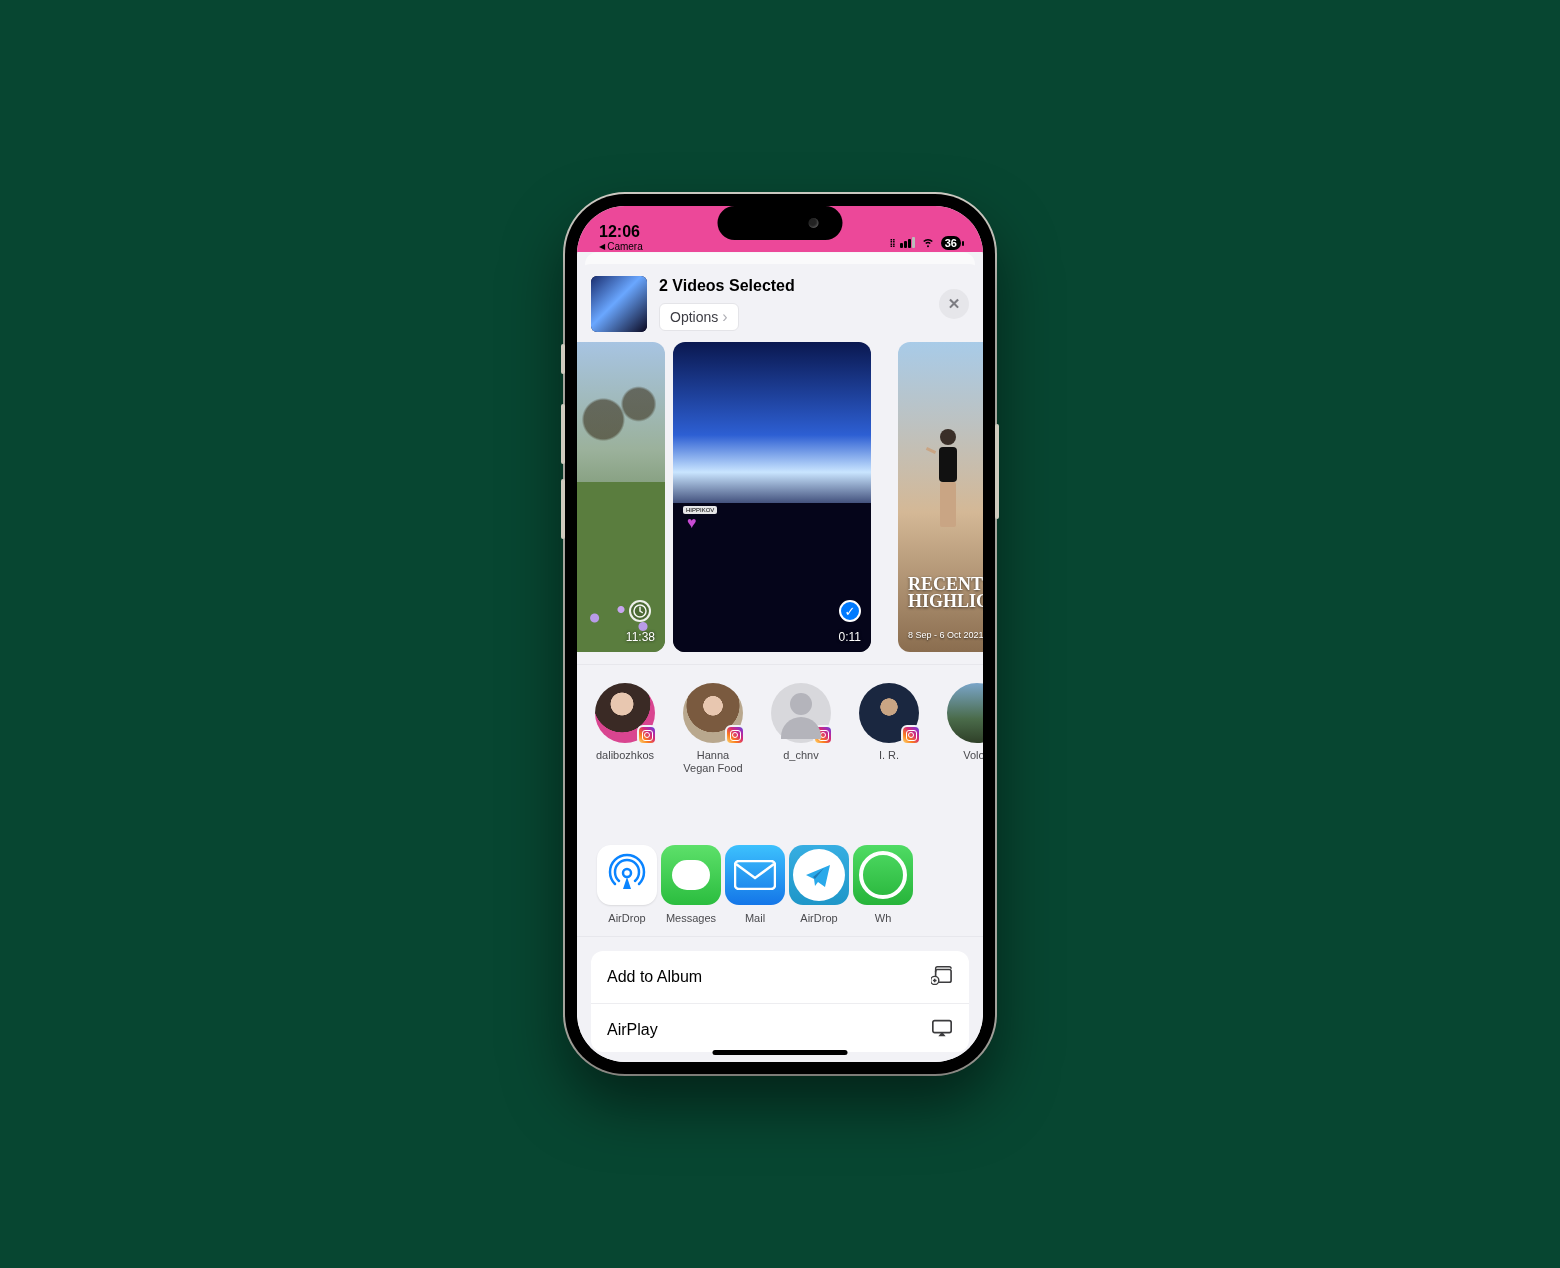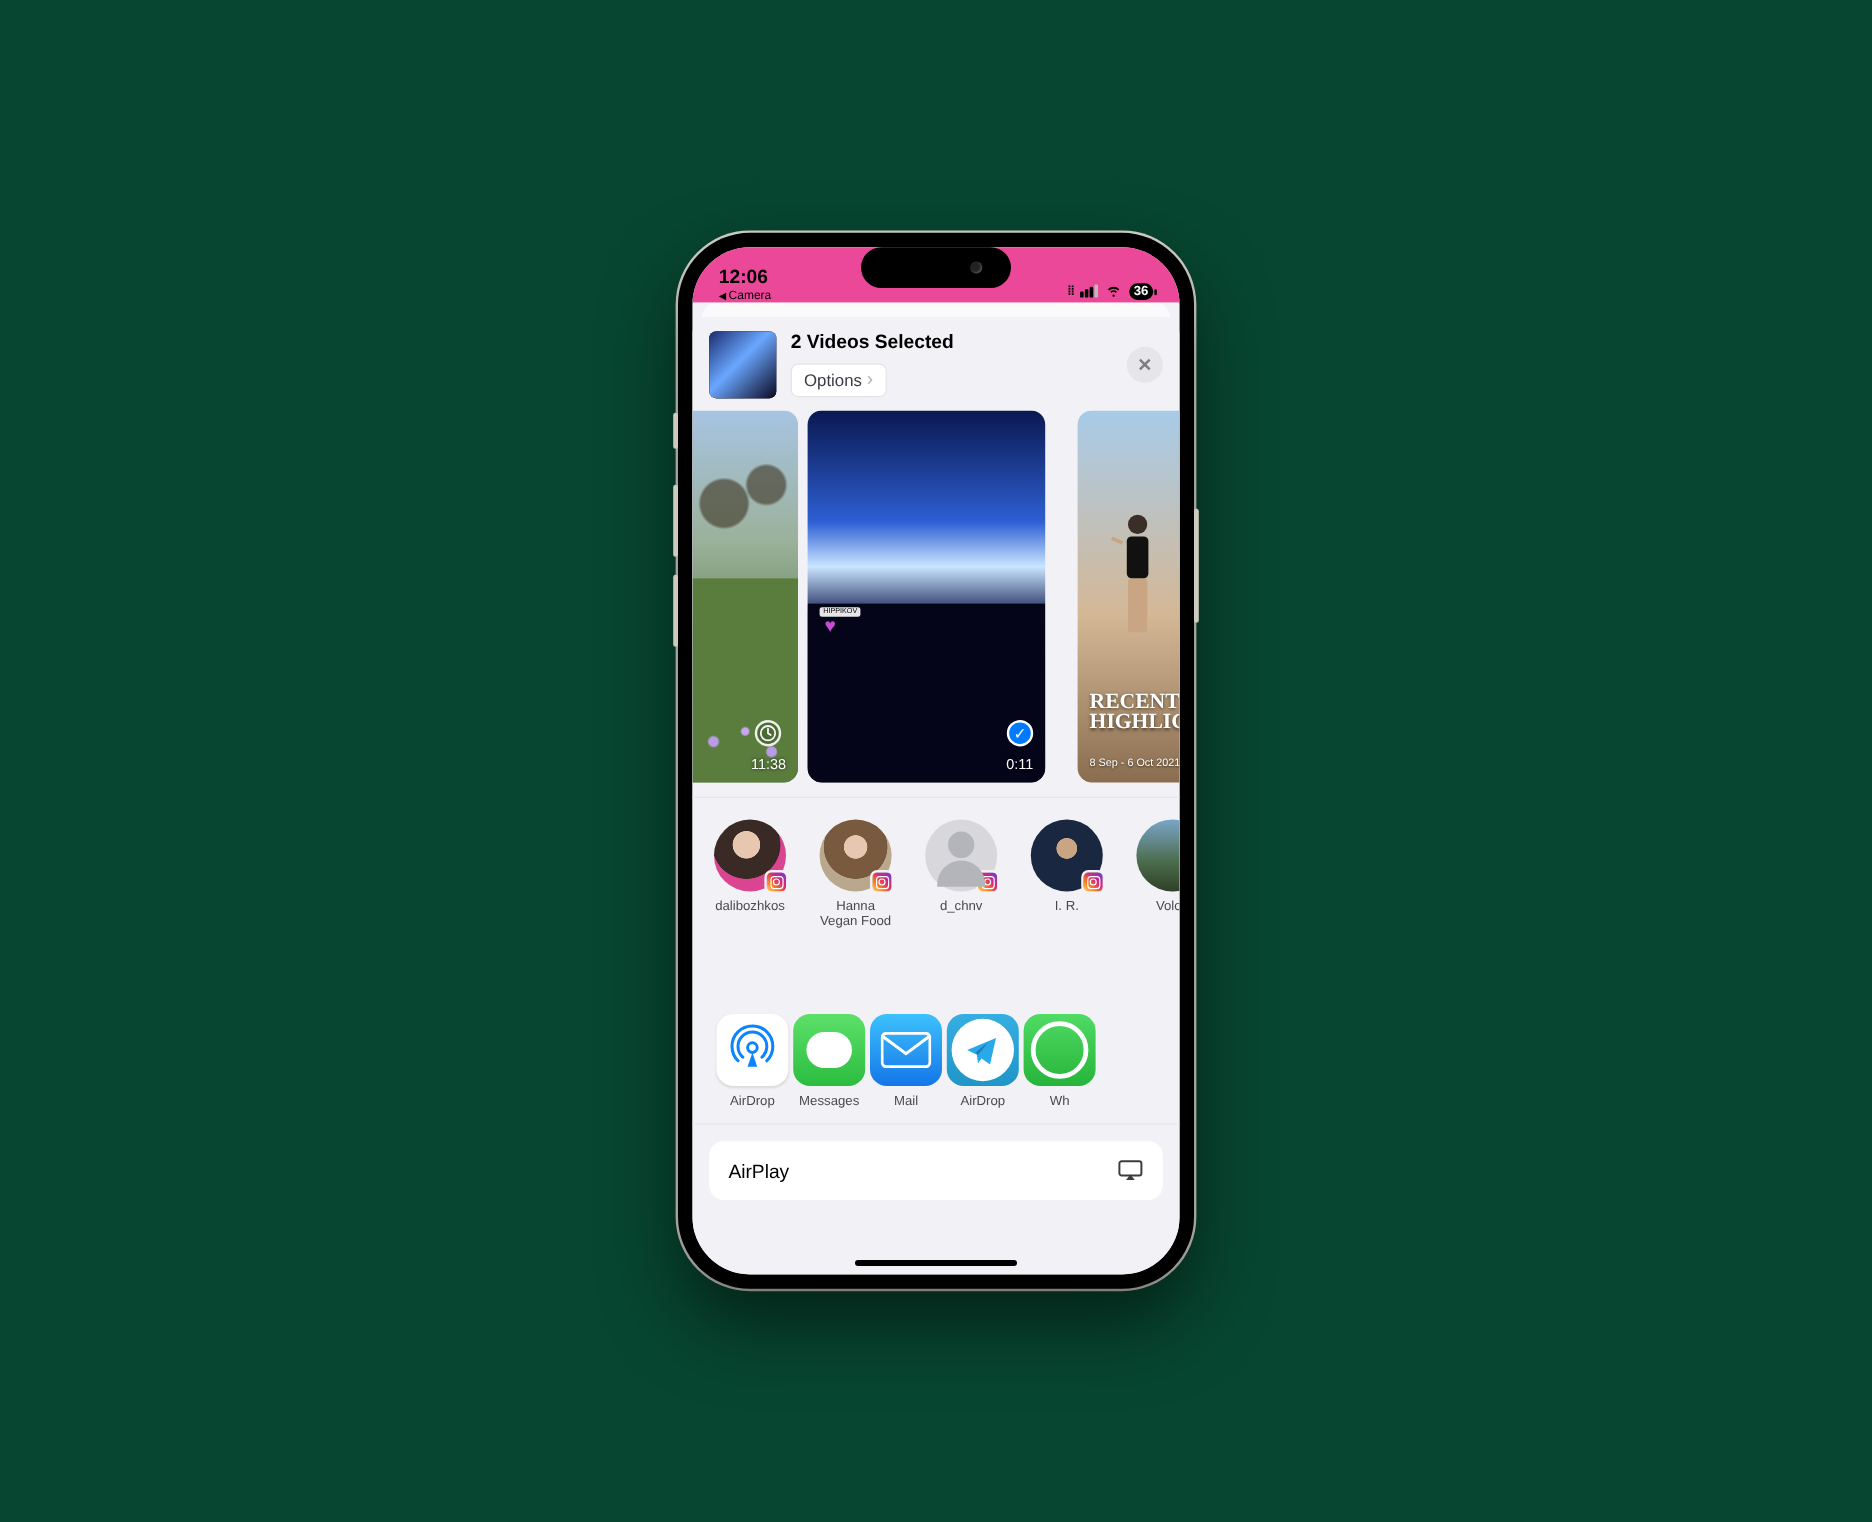--- a/index.html
+++ b/index.html
@@ -324,20 +324,31 @@
           <div class="app-label">AirDrop</div>
         </div>
         <div class="app-item">
           <div class="app-icon ai-whatsapp"></div>
           <div class="app-label">Wh</div>
         </div>
       </div>
 
       <div class="actions">
         <div class="action-row">
+          <span>Add to Album</span>
+          <span class="action-icon">
+            <svg viewBox="0 0 24 22">
+                <rect x="5" y="5" width="17" height="14" rx="2" fill="none" stroke="#3c3c3e" stroke-width="1.8"></rect>
+                <path d="M5 8V4a2 2 0 012-2h13a2 2 0 012 2" fill="none" stroke="#3c3c3e" stroke-width="1.6"></path>
+                <circle cx="4" cy="17" r="4.5" fill="#fff" stroke="#3c3c3e" stroke-width="1.6"></circle>
+                <path d="M4 15v4M2 17h4" stroke="#3c3c3e" stroke-width="1.6"></path>
+              </svg>
+          </span>
+        </div>
+        <div class="action-row">
           <span>AirPlay</span>
           <span class="action-icon">
             <svg viewBox="0 0 24 20">
                 <rect x="2" y="2" width="20" height="13" rx="2" fill="none" stroke="#3c3c3e" stroke-width="1.8"></rect>
                 <path d="M8 19l4-5 4 5z" fill="#3c3c3e"></path>
               </svg>
           </span>
         </div>
       </div>
 

